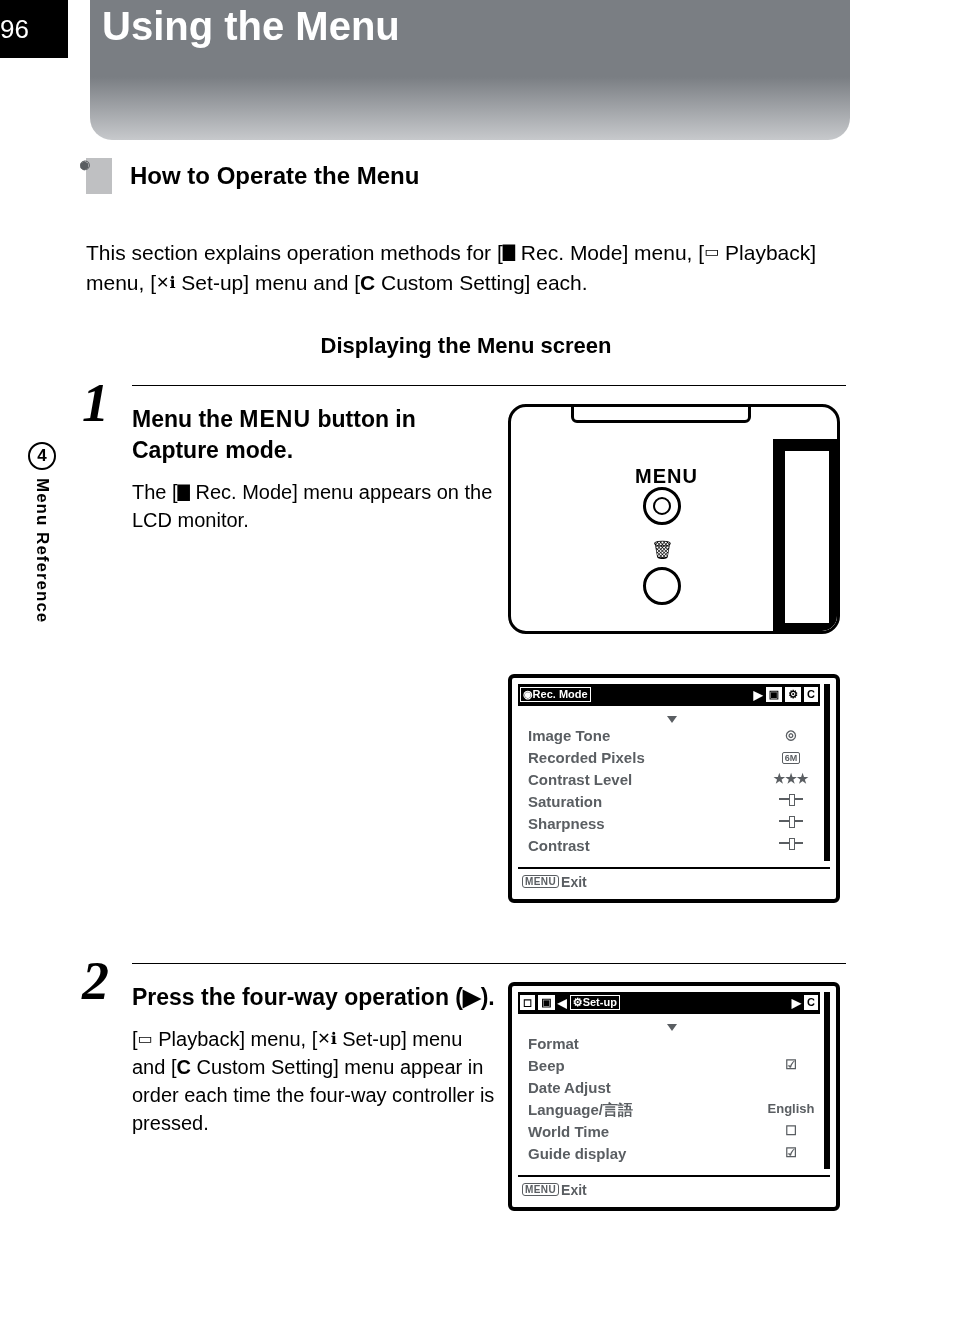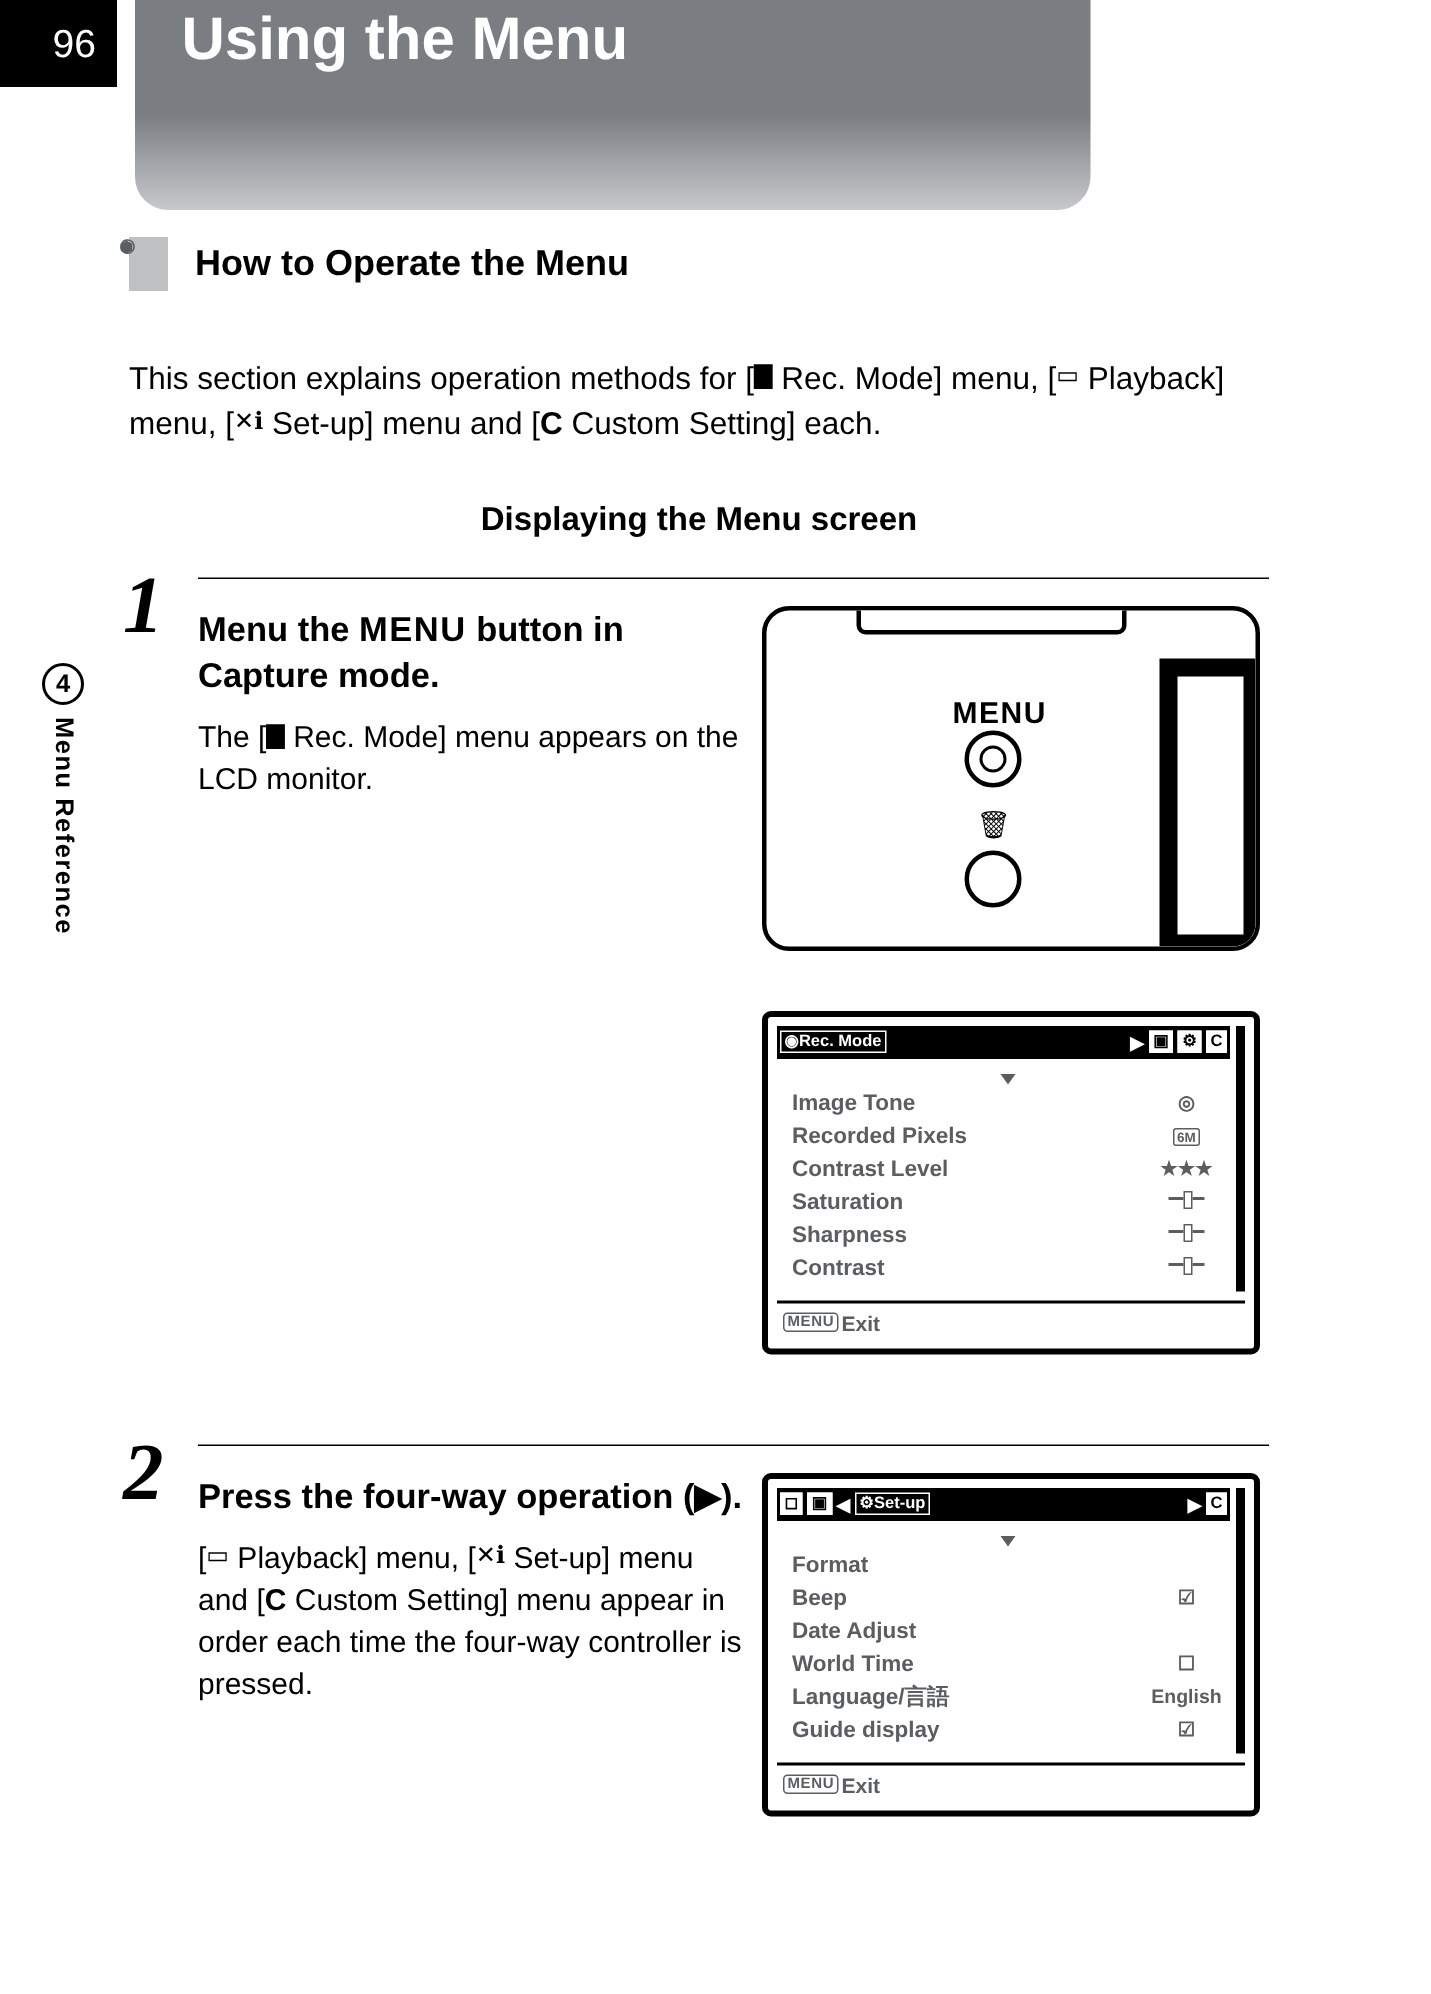--- a/index.html
+++ b/index.html
@@ -8,40 +8,39 @@
     width: 954px;
     height: 1329px;
     background: #fff;
     position: relative;
     color: #000;
   }
   
   .page-tab {
     position: absolute;
     top: 0; left: 0;
-    width: 78px; height: 58px;
+    width: 68px; height: 58px;
     background: #000;
     color: #fff;
     font-size: 26px;
     display: flex;
     align-items: center;
-    justify-content: flex-end;
     padding-right: 14px;
   }
   
   .title-bar {
     position: absolute;
     top: 0; left: 90px;
-    width: 637px; height: 140px;
+    width: 760px; height: 140px;
     background: linear-gradient(#7a7e83 0%, #7a7e83 55%, #c7c9cc 100%);
     border-radius: 0 0 22px 22px;
     color: #fff;
     font-size: 40px;
     font-weight: bold;
-    padding: 4px 0 0 31px;
+    padding: 4px 0 0 12px;
   }
   
   .side-tab {
     position: absolute;
     top: 442px; left: 24px;
     width: 36px;
     display: flex;
     flex-direction: column;
     align-items: center;
   }
@@ -407,26 +406,26 @@
                 </div>
               <div class="lcd-row">
                   <span>Beep</span>
                   <span class="val">☑</span>
                 </div>
               <div class="lcd-row">
                   <span>Date Adjust</span>
                   <span class="val"></span>
                 </div>
               <div class="lcd-row">
+                  <span>Language/言語</span>
+                  <span class="val">English</span>
+                </div>
+              <div class="lcd-row">
                   <span>World Time</span>
                   <span class="val">☐</span>
-                </div>
-              <div class="lcd-row">
-                  <span>Language/言語</span>
-                  <span class="val">English</span>
                 </div>
               <div class="lcd-row">
                   <span>Guide display</span>
                   <span class="val">☑</span>
                 </div>
             </div>
           </div>
           <div class="lcd-foot">
             <span class="menu-pill">MENU</span>
               <span>Exit</span>

